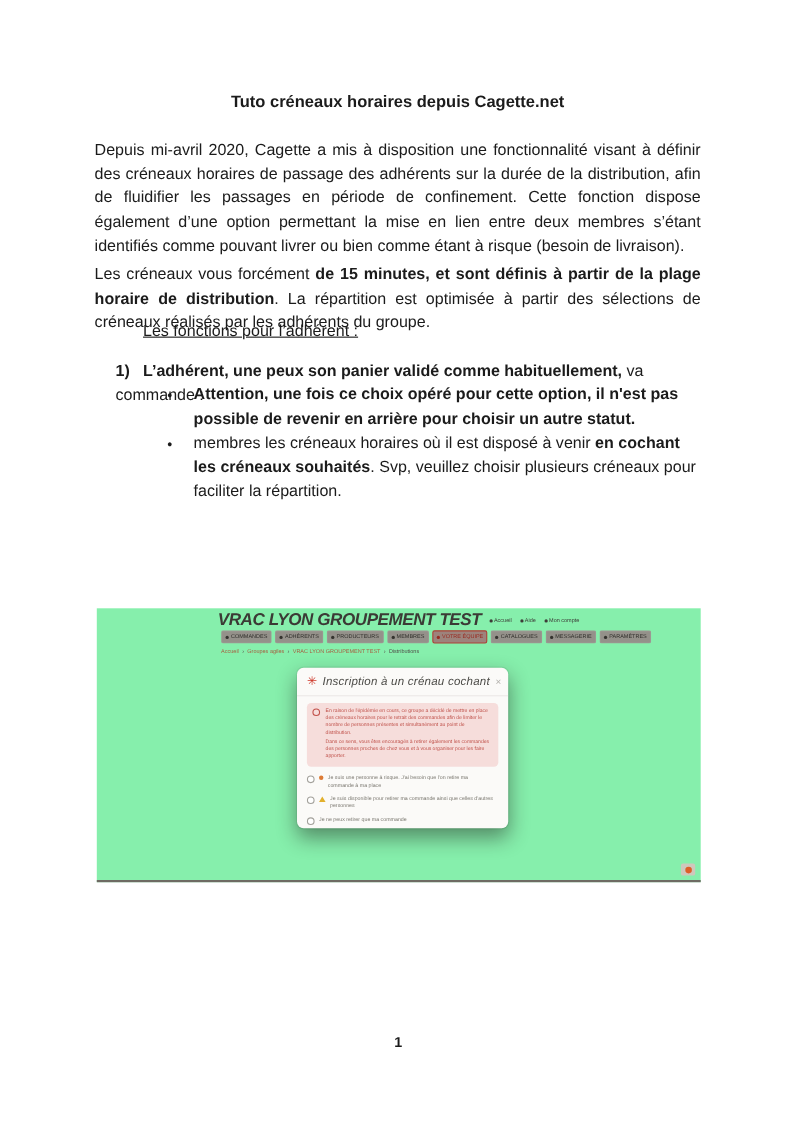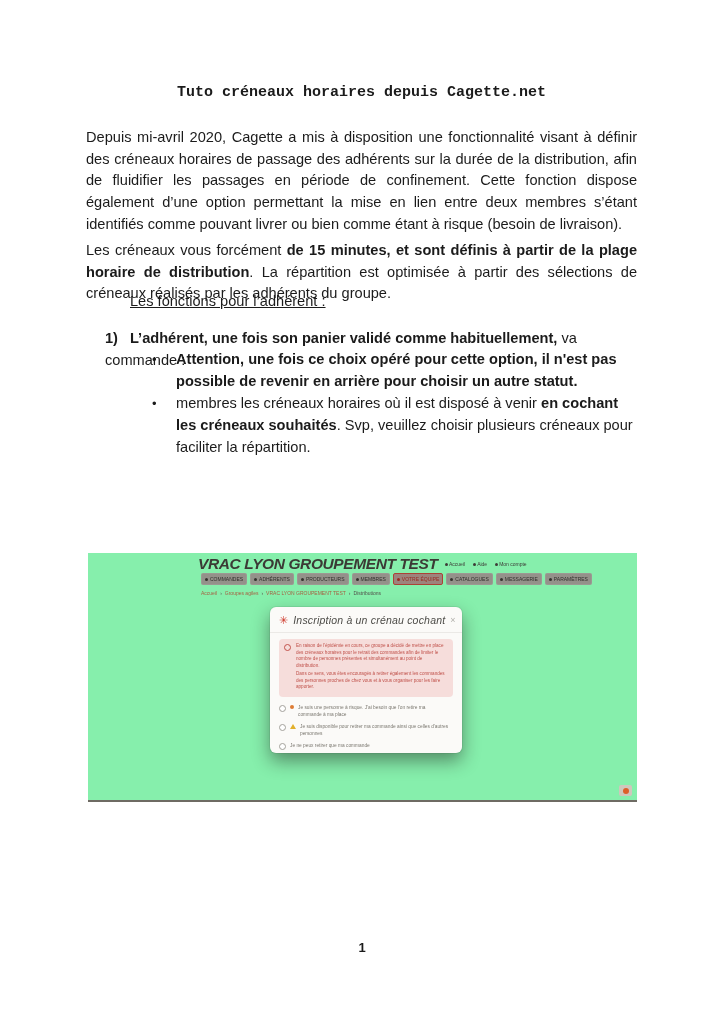--- a/index.html
+++ b/index.html
@@ -2,21 +2,21 @@
 <html><head>
 <meta charset="utf-8">
 <style>
   html,body{margin:0;padding:0;}
   body{
     width:724px;height:1024px;position:relative;background:#ffffff;
     font-family:"Liberation Sans",sans-serif;color:#1b1b1b;overflow:hidden;
   }
   .abs{position:absolute;}
   
-  .doc-title{top:84px;left:86px;width:551px;text-align:center;font-weight:bold;font-size:15px;font-family:Liberation Mono, monospace;}
+  .doc-title{top:84px;left:86px;width:551px;text-align:center;font-weight:bold;font-size:15px;}
   .para{left:86px;width:551px;font-size:14.6px;line-height:21.9px;text-align:justify;}
   .p1{top:112px;}
   .p2{top:225px;}
   .section-heading{top:293px;left:130px;font-size:14.6px;text-decoration:underline;}
   .item1{top:328px;left:105px;width:532px;font-size:14.6px;line-height:21.9px;}
   .item1 .num{font-weight:bold;display:inline-block;width:25px;}
   .bullets{top:349px;left:152px;width:485px;font-size:14.6px;line-height:21.9px;}
   .bullet-row{display:flex;margin-bottom:0;}
   .bullet-dot{width:24px;flex:none;font-size:13px;}
   .bullet-text{width:461px;}
@@ -80,21 +80,21 @@
 <body>
 
 <div class="abs doc-title">Tuto créneaux horaires depuis Cagette.net</div>
 
 <p class="abs para p1">Depuis mi-avril 2020, Cagette a mis à disposition une fonctionnalité visant à définir des créneaux horaires de passage des adhérents sur la durée de la distribution, afin de fluidifier les passages en période de confinement. Cette fonction dispose également d’une option permettant la mise en lien entre deux membres s’étant identifiés comme pouvant livrer ou bien comme étant à risque (besoin de livraison).</p>
 
 <p class="abs para p2"><span>Les créneaux vous forcément </span><strong>de 15 minutes, et sont définis à partir de la plage horaire de distribution</strong><span>. La répartition est optimisée à partir des sélections de créneaux réalisés par les adhérents du groupe.</span></p>
 
 <div class="abs section-heading">Les fonctions pour l’adhérent :</div>
 
-<div class="abs item1"><span class="num">1)</span><strong>L’adhérent, une fois son panier validé comme habituellement,</strong><span> va commande :</span></div>
+<div class="abs item1"><span class="num">1)</span><strong>L’adhérent, une peux son panier validé comme habituellement,</strong><span> va commande :</span></div>
 
 <div class="abs bullets">
   <div class="bullet-row">
     <span class="bullet-dot">•</span>
     <div class="bullet-text">
       <strong style="display:block;">Attention, une fois ce choix opéré pour cette option, il n'est pas possible de revenir en arrière pour choisir un autre statut.</strong>
     </div>
   </div>
   <div class="bullet-row">
     <span class="bullet-dot">•</span>

